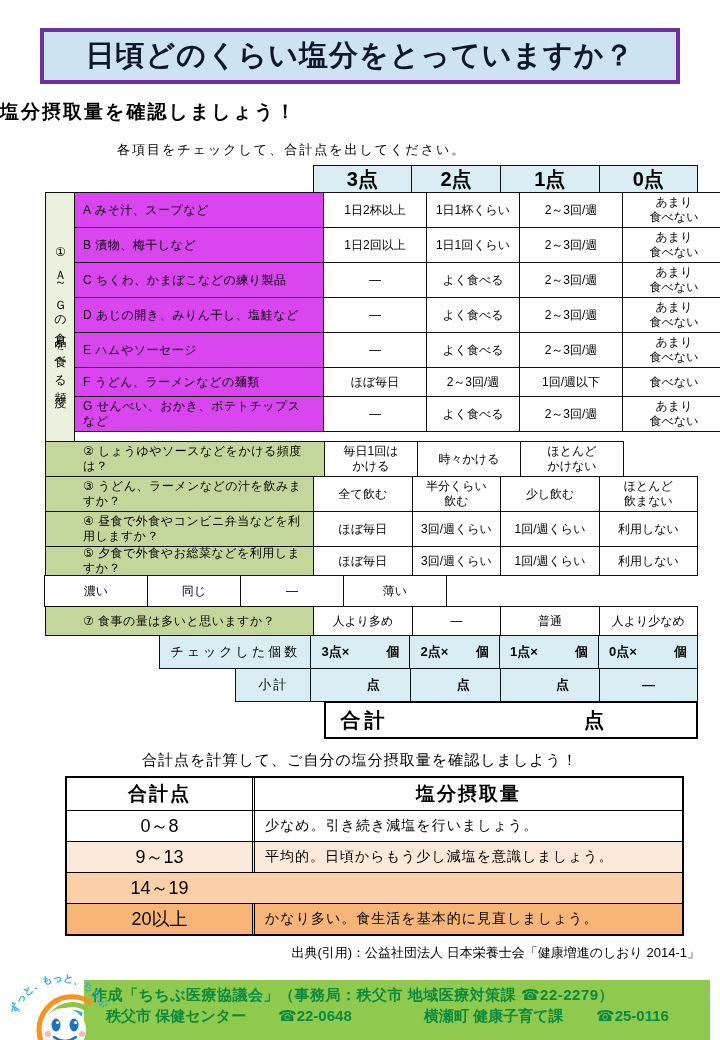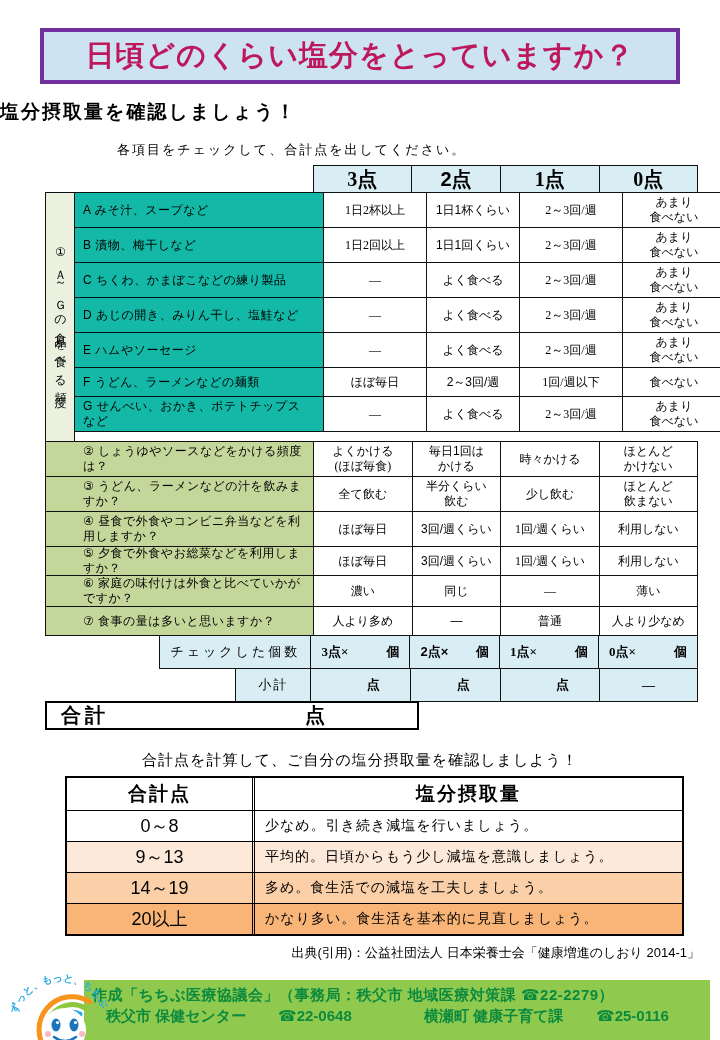--- a/index.html
+++ b/index.html
@@ -2,49 +2,49 @@
 <html><head>
 <meta charset="utf-8">
 <style>
   html,body{margin:0;padding:0;background:#fff;}
   .page{position:relative;width:720px;height:1040px;background:#fff;overflow:hidden;
         font-family:"Liberation Sans","DejaVu Sans",sans-serif;color:#000;}
 
   
   .title-box{margin:28px 40px 0 40px;height:48px;border:4px solid #7030a0;background:#cde3f2;
              display:flex;align-items:center;justify-content:center;}
-  .title-box span{color:#be185d;font-size:29px;font-weight:bold;letter-spacing:1px;}
+  .title-box span{color:#0f172a;font-size:29px;font-weight:bold;letter-spacing:1px;}
   .subtitle{margin-top:15px;font-size:19px;font-weight:bold;letter-spacing:2px;}
 
   
   .label-row{margin:16px 0 6px 55px;display:flex;align-items:center;}
   .check-label{border:2px solid #000;background:#d2e9f2;padding:4px 22px;font-size:19px;font-weight:bold;letter-spacing:1px;}
   .instruction{margin-left:62px;font-size:13px;letter-spacing:2px;}
 
   
   .ctable{margin-left:45px;width:653px;font-size:12px;}
   .crow{display:flex;}
   .mt{margin-top:-1px;}
   .cell{box-sizing:border-box;border:1px solid #111;background:#fff;display:flex;align-items:center;
         justify-content:center;text-align:center;line-height:1.25;white-space:pre-line;}
   .cell.ml{margin-left:-1px;}
   .sp{box-sizing:border-box;}
-  .q{justify-content:flex-start;text-align:left;padding:2px 6px 2px 8px;background:#14b8a6;letter-spacing:0.5px;}
+  .q{justify-content:flex-start;text-align:left;padding:2px 6px 2px 8px;background:#d946ef;letter-spacing:0.5px;}
   .qm{background:#c4d79b;}
   .hdrc{background:#d9edf4;font-size:20px;font-weight:bold;}
   .blue{background:#d9edf4;}
   .vlabel{background:#ebf1de;writing-mode:vertical-rl;text-orientation:upright;
           letter-spacing:3px;font-size:12px;padding:6px 0;justify-content:center;}
   .w-v{width:30px;}
   .w-q{width:250px;}
   .w-qf{width:280px;padding-left:37px;}
-  .wa{width:104px;font-family:Liberation Serif, serif;}
+  .wa{width:104px;}
   .wb{width:94px;}
   .h28{height:28px;} .h36{height:36px;} .h30{height:30px;} .h32{height:32px;}
-  .h34{height:34px;} .h38{height:38px;flex-direction:column;}
+  .h34{height:34px;} .h38{height:38px;}
   .sp120{width:120px;} .sp200{width:200px;} .sp280{width:280px;}
   .count-label{font-size:13px;letter-spacing:3px;}
   .count-cell{justify-content:space-between;padding:0 10px;font-size:13px;font-weight:bold;gap:25px;}
   .sub-cell{justify-content:flex-end;padding-right:30px;font-size:13px;font-weight:bold;}
   .sub-dash{justify-content:center;padding:0;}
   .total-cell{border:2px solid #000;width:374px;justify-content:space-between;
               padding:0 88px 0 14px;font-size:20px;font-weight:bold;letter-spacing:4px;}
 
   
   .sum-instruction{margin-top:12px;text-align:center;font-size:15px;font-weight:normal;letter-spacing:1px;}
@@ -152,22 +152,20 @@
           <div class="cell wb ml">よく食べる</div>
           <div class="cell wa ml">2～3回/週</div>
           <div class="cell wa ml">あまり
 食べない</div>
         </div>
       </div>
     </div>
 
     <div class="crow h36 mt">
       <div class="cell q qm w-qf">② しょうゆやソースなどをかける頻度は？</div>
-      <div class="cell wa ml">よくかける
-(ほぼ毎食)</div>
       <div class="cell wb ml">毎日1回は
 かける</div>
       <div class="cell wa ml">時々かける</div>
       <div class="cell wa ml">ほとんど
 かけない</div>
     </div>
     <div class="crow h36 mt">
       <div class="cell q qm w-qf">③ うどん、ラーメンなどの汁を飲みますか？</div>
       <div class="cell wa ml">全て飲む</div>
       <div class="cell wb ml">半分くらい
@@ -184,21 +182,20 @@
       <div class="cell wa ml">利用しない</div>
     </div>
     <div class="crow h30 mt">
       <div class="cell q qm w-qf">⑤ 夕食で外食やお総菜などを利用しますか？</div>
       <div class="cell wa ml">ほぼ毎日</div>
       <div class="cell wb ml">3回/週くらい</div>
       <div class="cell wa ml">1回/週くらい</div>
       <div class="cell wa ml">利用しない</div>
     </div>
     <div class="crow h32 mt">
-      <div class="cell q qm w-qf">⑥ 家庭の味付けは外食と比べていかがですか？</div>
       <div class="cell wa ml">濃い</div>
       <div class="cell wb ml">同じ</div>
       <div class="cell wa ml">―</div>
       <div class="cell wa ml">薄い</div>
     </div>
     <div class="crow h30 mt">
       <div class="cell q qm w-qf">⑦ 食事の量は多いと思いますか？</div>
       <div class="cell wa ml">人より多め</div>
       <div class="cell wb ml">―</div>
       <div class="cell wa ml">普通</div>
@@ -254,21 +251,20 @@
     <div class="rrow bg0">
       <div class="rc1 bg0">0～8</div>
       <div class="rc2 bg0">少なめ。引き続き減塩を行いましょう。</div>
     </div>
     <div class="rrow bg1">
       <div class="rc1 bg1">9～13</div>
       <div class="rc2 bg1">平均的。日頃からもう少し減塩を意識しましょう。</div>
     </div>
     <div class="rrow bg2">
       <div class="rc1 bg2">14～19</div>
-      <div class="rc2 bg2">多め。食生活での減塩を工夫しましょう。</div>
     </div>
     <div class="rrow bg3">
       <div class="rc1 bg3">20以上</div>
       <div class="rc2 bg3">かなり多い。食生活を基本的に見直しましょう。</div>
     </div>
   </div>
 
   <div class="citation">出典(引用)：公益社団法人 日本栄養士会「健康増進のしおり 2014-1」</div>
 
   <div class="footer">

